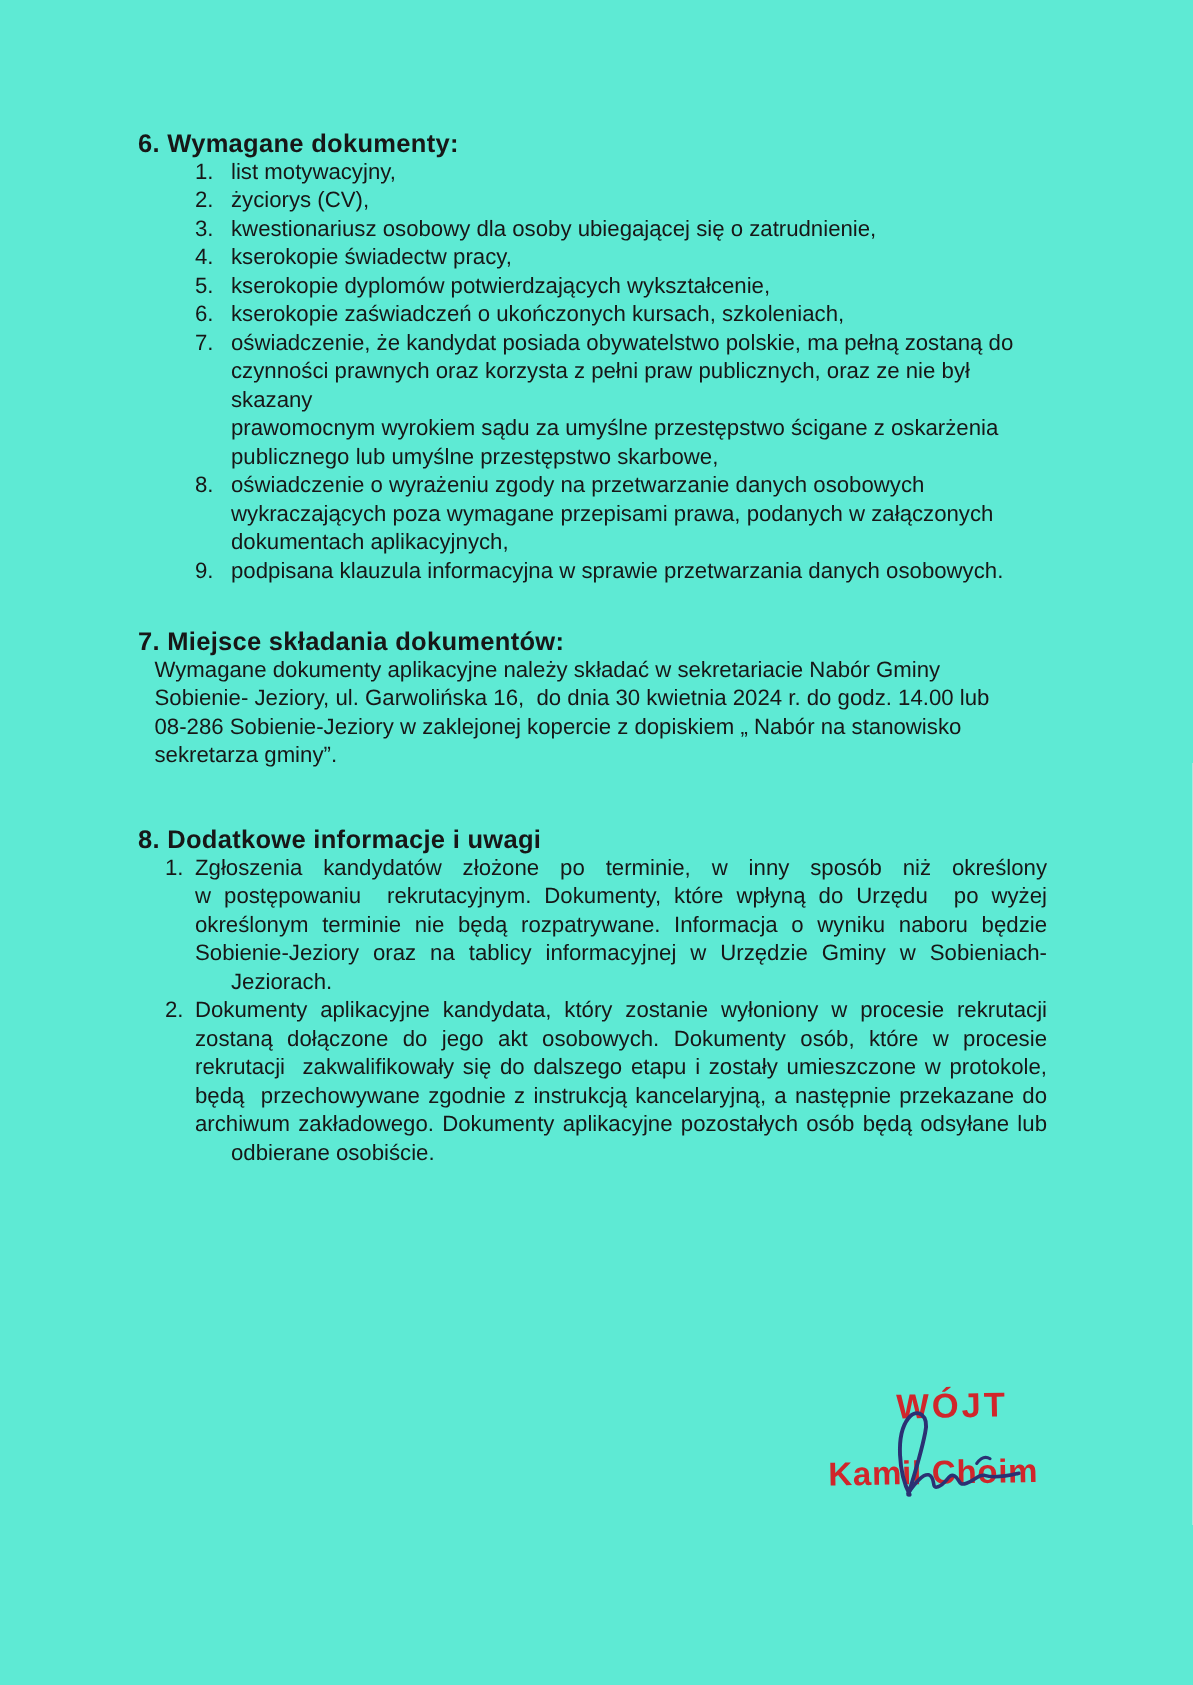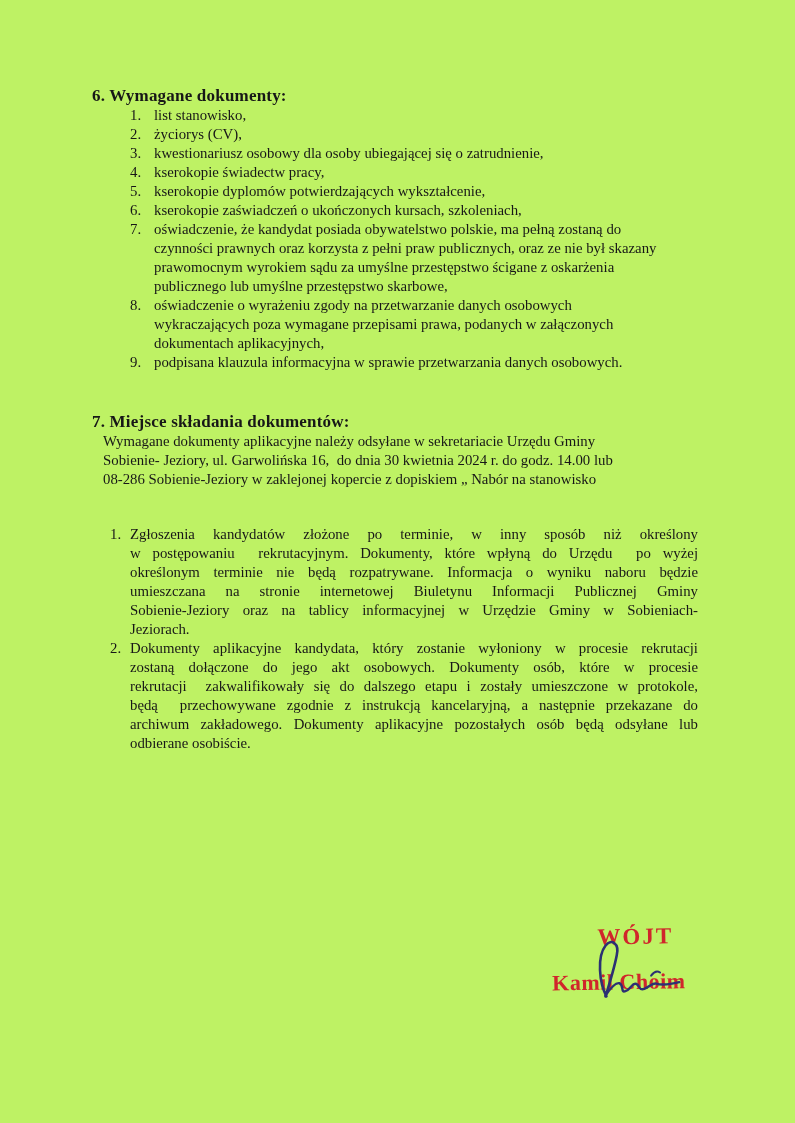--- a/index.html
+++ b/index.html
@@ -1,31 +1,31 @@
 <!DOCTYPE html>
 <html><head>
 <meta charset="utf-8">
 <style>
   html,body{margin:0;padding:0;background:#e8e8e8;}
   .page{
     position:relative;
     width:795px;height:1123px;
     margin:0 auto;
-    background:#bef264;
-    font-family:Liberation Serif, serif;
+    background:#5eead4;
+    font-family:Liberation Sans, sans-serif;
     color:#171717;
     overflow:hidden;
   }
   .content{
     position:absolute;
     left:92px;top:86px;
     width:606px;
   }
   section.sec{margin:0;}
-  #sec-miejsce-skladania{margin-top:40px;}
+  #sec-miejsce-skladania{margin-top:27px;}
   #sec-dodatkowe-informacje{margin-top:36px;}
   .sec-h{
     font-size:17px;
     line-height:20px;
     font-weight:700;
     margin:0;
     letter-spacing:0.2px;
   }
   .line,.num{
     font-size:14.8px;
@@ -33,21 +33,21 @@
     white-space:pre-wrap;
   }
   .para{margin-left:11px;}
   .oli{display:flex;align-items:flex-start;}
   .sec-left .oli{margin-left:38px;}
   .sec-left .num{flex:0 0 24px;width:24px;}
   .sec-just .oli{margin-left:18px;}
   .sec-just .num{flex:0 0 20px;width:20px;}
   .litext{flex:1;min-width:0;}
   .jl{text-align:justify;text-align-last:justify;}
-  .jl-last{text-align:center;text-align-last:left;}
+  .jl-last{text-align:center;text-align-last:left;margin-left:24px;}
   
   .stamp{
     position:absolute;
     left:552px;top:924px;
     width:160px;height:90px;
     transform:rotate(-1deg);
   }
   .stamp-title{
     color:var(--stamp-red,#d0262b);
     font-weight:700;
@@ -74,21 +74,21 @@
 </head>
 <body>
 
 <div class="page" style="--stamp-red: #d0262b; color: rgb(23, 23, 23);">
   <div class="content" id="doc-content">
       <section class="sec sec-left" id="sec-wymagane-dokumenty">
         <h3 class="sec-h">6. Wymagane dokumenty:</h3>
         <div class="oli">
           <span class="num">1.</span>
           <div class="litext">
-            <div class="line">list stanowisko,</div>
+            <div class="line">list motywacyjny,</div>
           </div>
         </div>
         <div class="oli">
           <span class="num">2.</span>
           <div class="litext">
             <div class="line">życiorys (CV),</div>
           </div>
         </div>
         <div class="oli">
           <span class="num">3.</span>
@@ -134,33 +134,34 @@
         <div class="oli">
           <span class="num">9.</span>
           <div class="litext">
             <div class="line">podpisana klauzula informacyjna w sprawie przetwarzania danych osobowych.</div>
           </div>
         </div>
       </section>
       <section class="sec sec-left" id="sec-miejsce-skladania">
         <h3 class="sec-h">7. Miejsce składania dokumentów:</h3>
         <div class="para">
-          <div class="line">Wymagane dokumenty aplikacyjne należy odsyłane w sekretariacie Urzędu Gminy</div>
+          <div class="line">Wymagane dokumenty aplikacyjne należy składać w sekretariacie Nabór Gminy</div>
           <div class="line">Sobienie- Jeziory, ul. Garwolińska 16,  do dnia 30 kwietnia 2024 r. do godz. 14.00 lub</div>
           <div class="line">08-286 Sobienie-Jeziory w zaklejonej kopercie z dopiskiem „ Nabór na stanowisko</div>
+          <div class="line">sekretarza gminy”.</div>
         </div>
       </section>
       <section class="sec sec-just" id="sec-dodatkowe-informacje">
+        <h3 class="sec-h">8. Dodatkowe informacje i uwagi</h3>
         <div class="oli">
           <span class="num">1.</span>
           <div class="litext">
             <div class="line jl">Zgłoszenia kandydatów złożone po terminie, w inny sposób niż określony</div>
             <div class="line jl">w postępowaniu  rekrutacyjnym. Dokumenty, które wpłyną do Urzędu  po wyżej</div>
             <div class="line jl">określonym terminie nie będą rozpatrywane. Informacja o wyniku naboru będzie</div>
-            <div class="line jl">umieszczana na stronie internetowej Biuletynu Informacji Publicznej Gminy</div>
             <div class="line jl">Sobienie-Jeziory oraz na tablicy informacyjnej w Urzędzie Gminy w Sobieniach-</div>
             <div class="line jl-last">Jeziorach.</div>
           </div>
         </div>
         <div class="oli">
           <span class="num">2.</span>
           <div class="litext">
             <div class="line jl">Dokumenty aplikacyjne kandydata, który zostanie wyłoniony w procesie rekrutacji</div>
             <div class="line jl">zostaną dołączone do jego akt osobowych. Dokumenty osób, które w procesie</div>
             <div class="line jl">rekrutacji  zakwalifikowały się do dalszego etapu i zostały umieszczone w protokole,</div>

